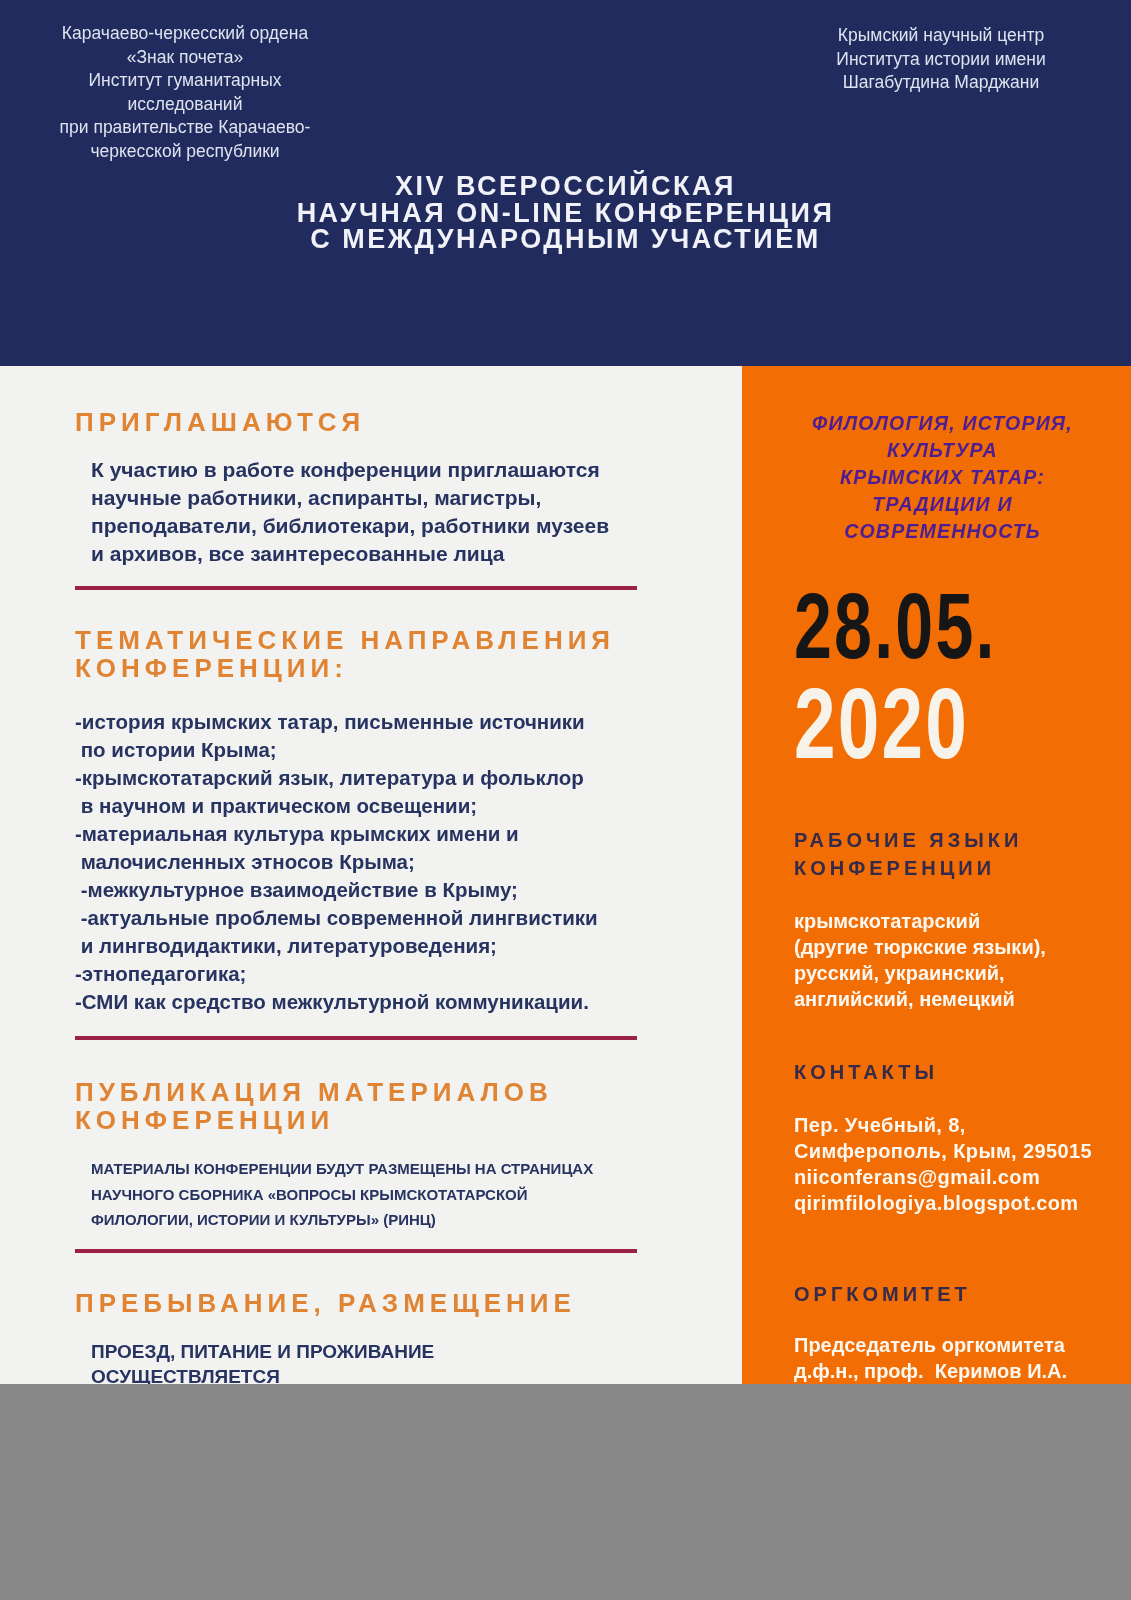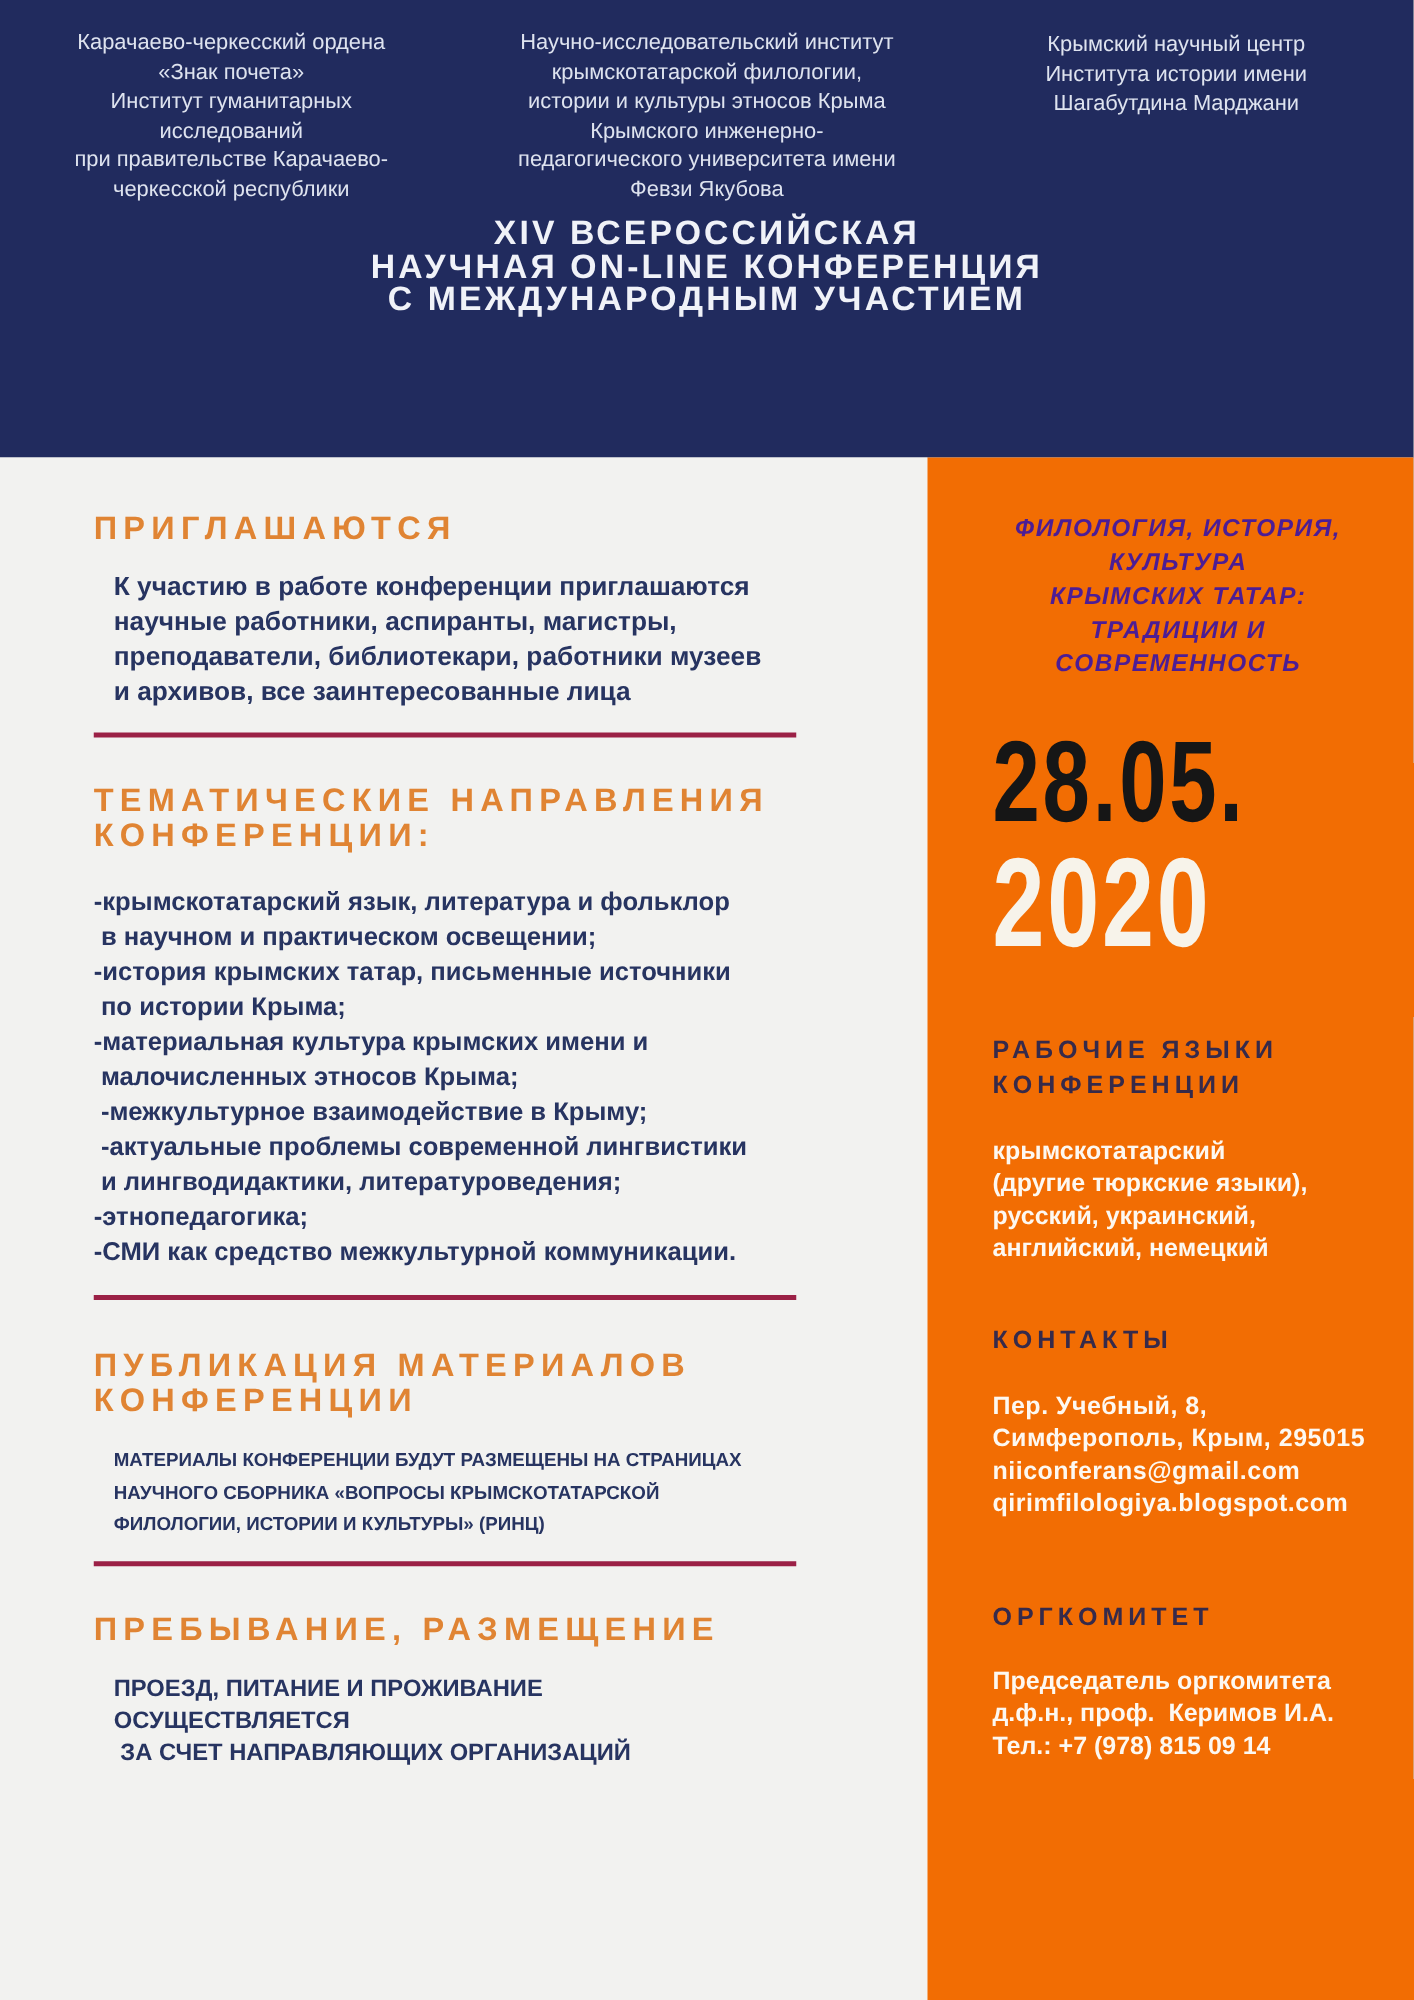--- a/index.html
+++ b/index.html
@@ -1,17 +1,17 @@
 <!DOCTYPE html>
 <html><head>
 <meta charset="utf-8">
 <style>
   html,body { margin:0; padding:0; background:#888; }
   .page {
-    position:relative; width:1131px; height:1600px; margin:0 auto;
+    position:relative; width:1131px; height:1384px; margin:0 auto;
     background:#f2f2f0; overflow:hidden;
     font-family:"Liberation Sans", sans-serif;
   }
   .pre { white-space:pre-wrap; }
 
   
   .header {
     position:absolute; top:0; left:0; width:1131px; height:366px;
     background:#212b5e; color:#dfe4ef;
   }
@@ -103,50 +103,44 @@
 <div class="page">
 
   <div class="header">
     <div class="orgs">
       <div class="org org-1 pre">Карачаево-черкесский ордена
 «Знак почета»
 Институт гуманитарных
 исследований
 при правительстве Карачаево-
 черкесской республики</div>
-      <div class="org org-2 pre">Научно-исследовательский институт
-крымскотатарской филологии,
-истории и культуры этносов Крыма
-Крымского инженерно-
-педагогического университета имени
-Февзи Якубова</div>
       <div class="org org-3 pre">Крымский научный центр
 Института истории имени
 Шагабутдина Марджани</div>
     </div>
     <div class="conf-title pre">XIV ВСЕРОССИЙСКАЯ
 НАУЧНАЯ ON-LINE КОНФЕРЕНЦИЯ
 С МЕЖДУНАРОДНЫМ УЧАСТИЕМ</div>
   </div>
 
   <div class="left-col">
     <div class="left-inner">
 
       <div class="section-heading">ПРИГЛАШАЮТСЯ</div>
       <p class="body-text invited-body pre">К участию в работе конференции приглашаются научные работники, аспиранты, магистры, преподаватели, библиотекари, работники музеев и архивов, все заинтересованные лица</p>
 
       <hr class="divider divider-1">
 
       <div class="section-heading topics-heading pre">ТЕМАТИЧЕСКИЕ НАПРАВЛЕНИЯ
 КОНФЕРЕНЦИИ:</div>
       <div class="topics-list">
+          <div class="topic-item pre">-история крымских татар, письменные источники
+ по истории Крыма;</div>
           <div class="topic-item pre">-крымскотатарский язык, литература и фольклор
  в научном и практическом освещении;</div>
-          <div class="topic-item pre">-история крымских татар, письменные источники
- по истории Крыма;</div>
           <div class="topic-item pre">-материальная культура крымских имени и
  малочисленных этносов Крыма;</div>
           <div class="topic-item pre"> -межкультурное взаимодействие в Крыму;</div>
           <div class="topic-item pre"> -актуальные проблемы современной лингвистики
  и лингводидактики, литературоведения;</div>
           <div class="topic-item pre">-этнопедагогика;</div>
           <div class="topic-item pre">-СМИ как средство межкультурной коммуникации.</div>
         </div>
 
       <hr class="divider divider-2">

